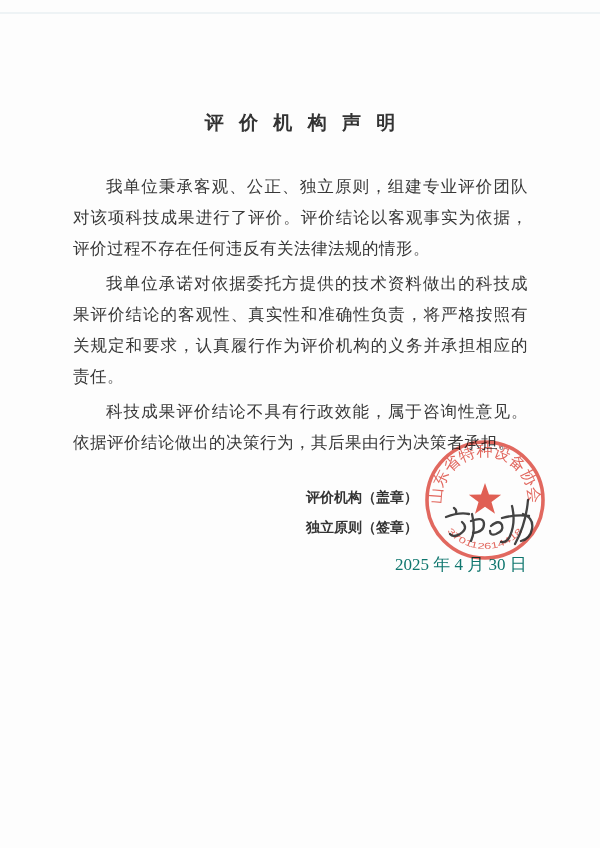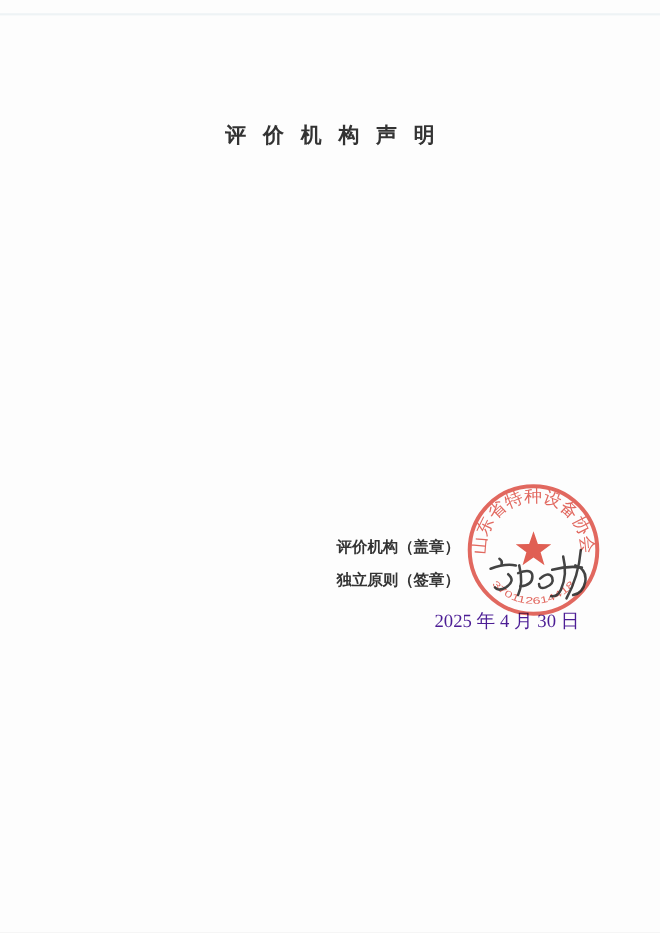--- a/index.html
+++ b/index.html
@@ -26,41 +26,46 @@
   .doc-body p { margin:0 0 4px 0; text-indent:2em; }
   .sig-label {
     position:absolute; left:306px;
     font-family:"Liberation Sans", sans-serif; font-weight:600;
     font-size:14px; color:#333333; white-space:nowrap;
   }
   .sig-org { top:489px; }
   .sig-rep { top:519px; }
   .sig-date {
     position:absolute; left:395px; top:553px;
-    font-family:"Liberation Serif", serif; font-size:17px; color:#4c1d95;
+    font-family:"Liberation Serif", serif; font-size:17px; color:#0f766e;
     white-space:nowrap;
   }
   .seal-svg {
     position:absolute; left:410px; top:425px; width:150px; height:150px;
     mix-blend-mode:multiply; opacity:0.88; pointer-events:none;
   }
   .handwriting-svg {
     position:absolute; left:425px; top:470px; width:135px; height:92px;
     pointer-events:none;
   }
 </style>
 </head>
 <body>
 
 <div class="page">
 
   <div class="scan-line"></div>
 
   <h1 class="doc-title">评 价 机 构 声 明</h1>
 
+  <div class="doc-body">
+    <p>我单位秉承客观、公正、独立原则，组建专业评价团队对该项科技成果进行了评价。评价结论以客观事实为依据，评价过程不存在任何违反有关法律法规的情形。</p>
+    <p>我单位承诺对依据委托方提供的技术资料做出的科技成果评价结论的客观性、真实性和准确性负责，将严格按照有关规定和要求，认真履行作为评价机构的义务并承担相应的责任。</p>
+    <p>科技成果评价结论不具有行政效能，属于咨询性意见。依据评价结论做出的决策行为，其后果由行为决策者承担。</p>
+  </div>
 
   <div class="sig-label sig-org">评价机构（盖章）</div>
   <div class="sig-label sig-rep">独立原则（签章）</div>
   <div class="sig-date">2025 年 4 月 30 日</div>
 
   <svg class="seal-svg" viewBox="0 0 150 150" aria-hidden="true">
     <defs>
       <path id="sealArcTop" d="M 31.33 80.36 A 44 44 0 1 1 118.67 80.36" fill="none"></path>
       <path id="sealArcBottom" d="M 32.56 99.5 A 49 49 0 0 0 117.44 99.5" fill="none"></path>
     </defs>

